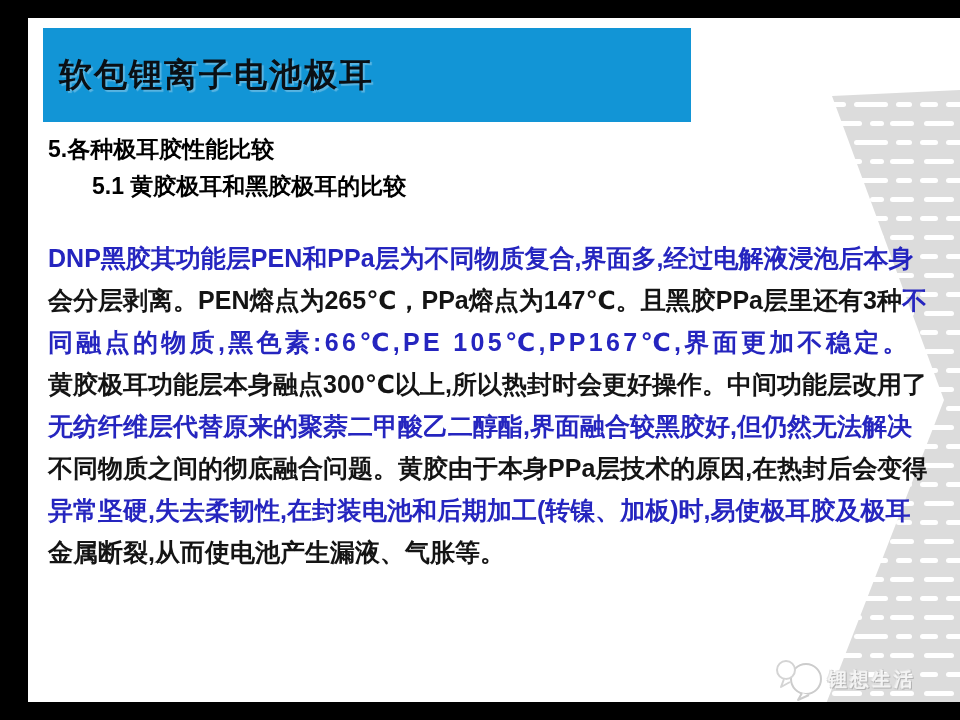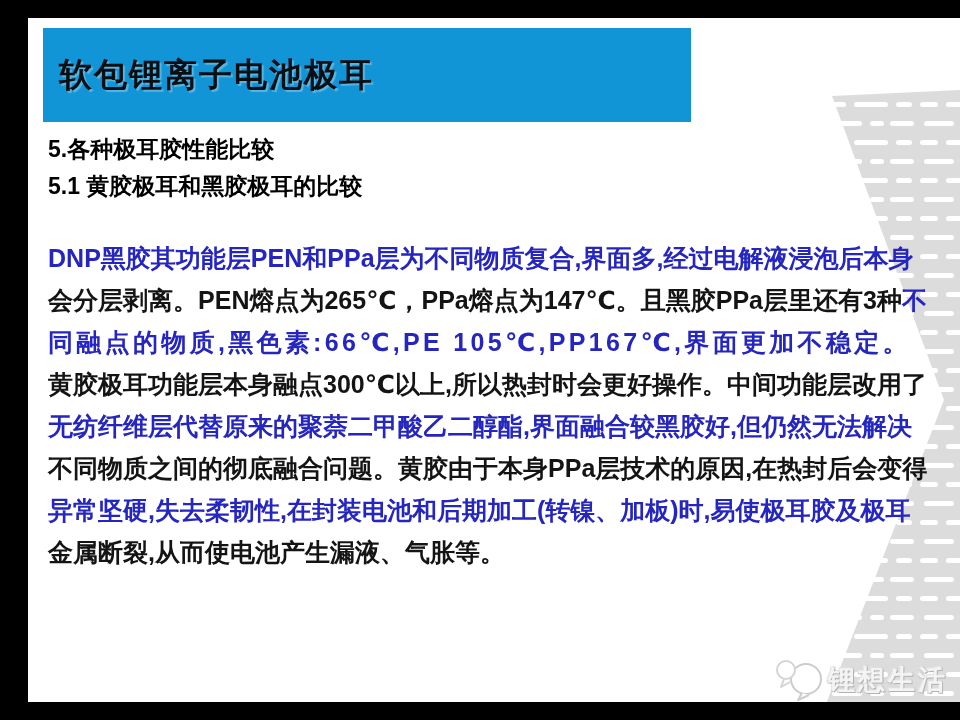--- a/index.html
+++ b/index.html
@@ -15,35 +15,35 @@
   
   .title-box{position:absolute;left:43px;top:28px;width:648px;height:94px;background:#1295D6;
              display:flex;align-items:center;z-index:10;}
   .title-box .title{font-family:"Liberation Serif","DejaVu Serif",serif;font-size:33px;font-weight:700;
              color:#0a0f14;letter-spacing:2px;padding-left:16px;
              text-shadow:2px 2px 1px rgba(255,255,255,0.30);}
 
   
   .h-line{position:absolute;left:48px;font-size:23px;font-weight:bold;color:#000000;z-index:10;white-space:nowrap;}
   .h1{top:134px;}
-  .h2{top:171px;}
+  .h2{top:171px;margin-left:44px;}
 
   
   .body-text{position:absolute;left:48px;top:237px;width:860px;z-index:10;}
   .bline{height:42px;display:flex;align-items:center;font-size:25px;font-weight:bold;white-space:nowrap;}
   .bline.j{justify-content:space-between;}
   .bline .blue{color:#2525BF;}
   .bline .black{color:#141414;}
 
   
   .deco{position:absolute;left:0;top:0;width:960px;height:720px;z-index:1;pointer-events:none;}
 
   
   .watermark{position:absolute;left:772px;top:655px;display:flex;align-items:center;z-index:20;}
-  .wm-text{font-size:27px;font-weight:bold;letter-spacing:3px;color:#f4f4f4;
+  .wm-text{font-size:19px;font-weight:bold;letter-spacing:3px;color:#f4f4f4;
            text-shadow:1px 1px 0 #b2b2b2,-1px -1px 0 #e6e6e6,1px -1px 0 #cfcfcf,-1px 1px 0 #cfcfcf;}
 </style>
 </head>
 <body>
 
 <div class="stage">
   <div class="slide">
 
     <svg class="deco" viewBox="0 0 960 720" xmlns="http://www.w3.org/2000/svg">
       <defs>

